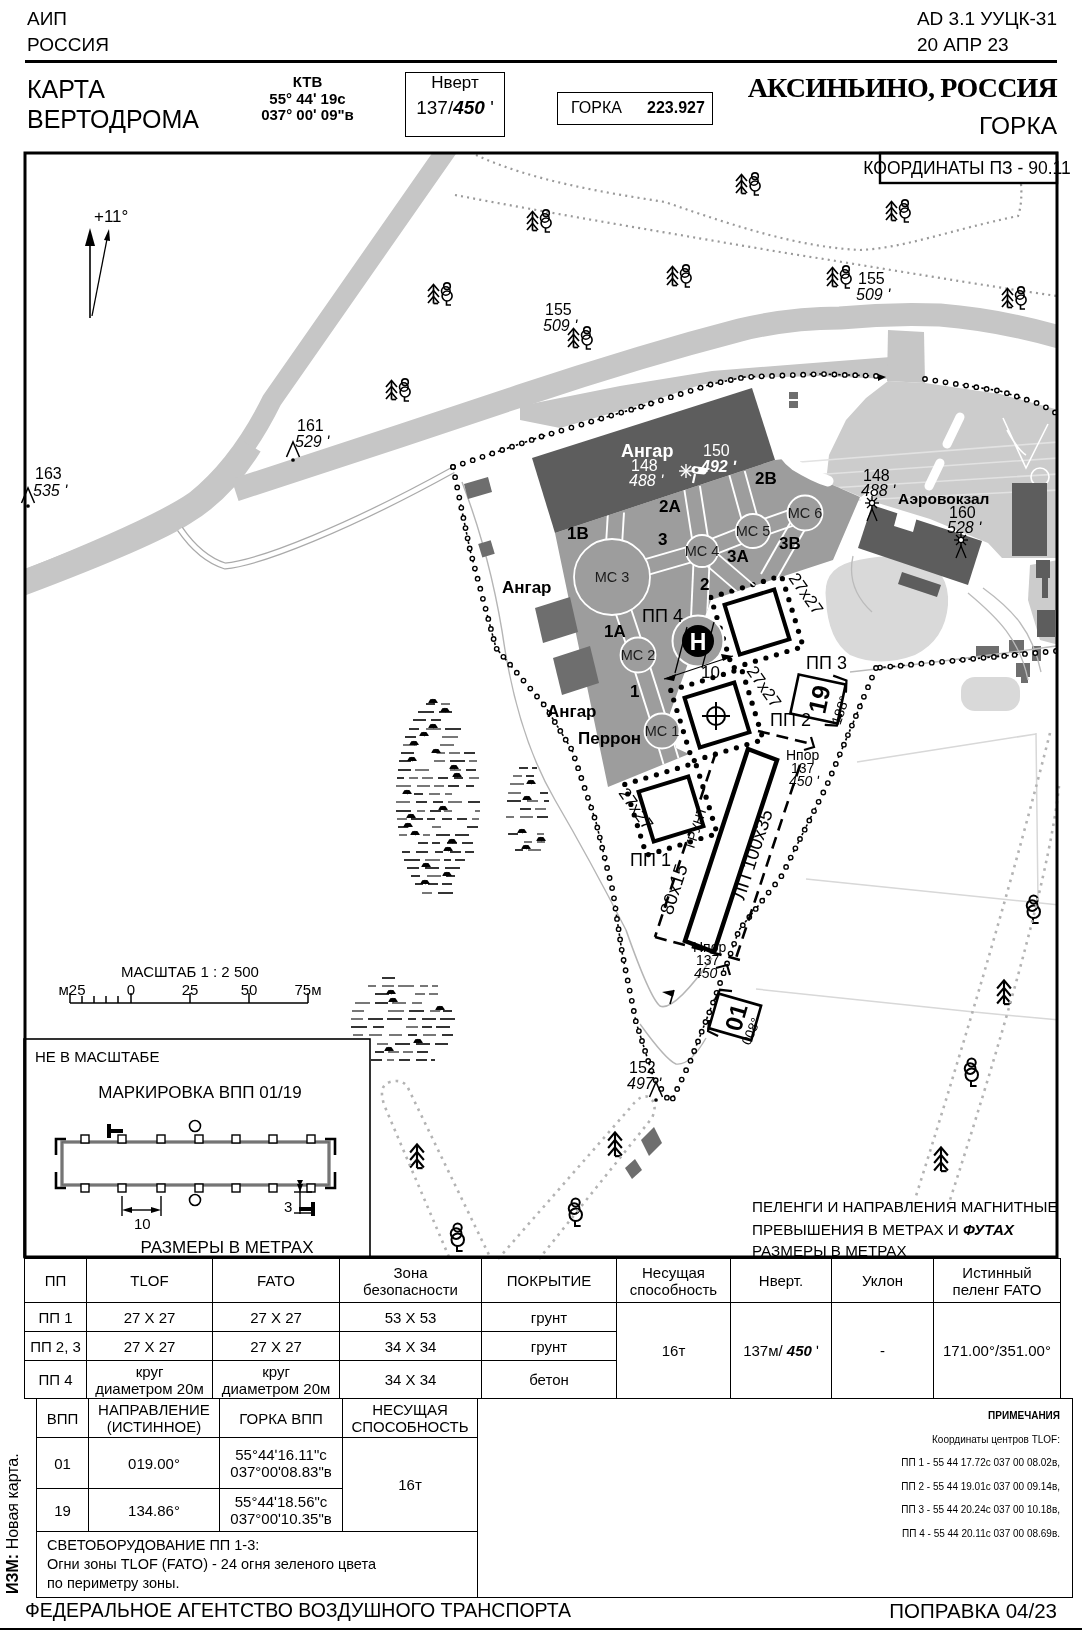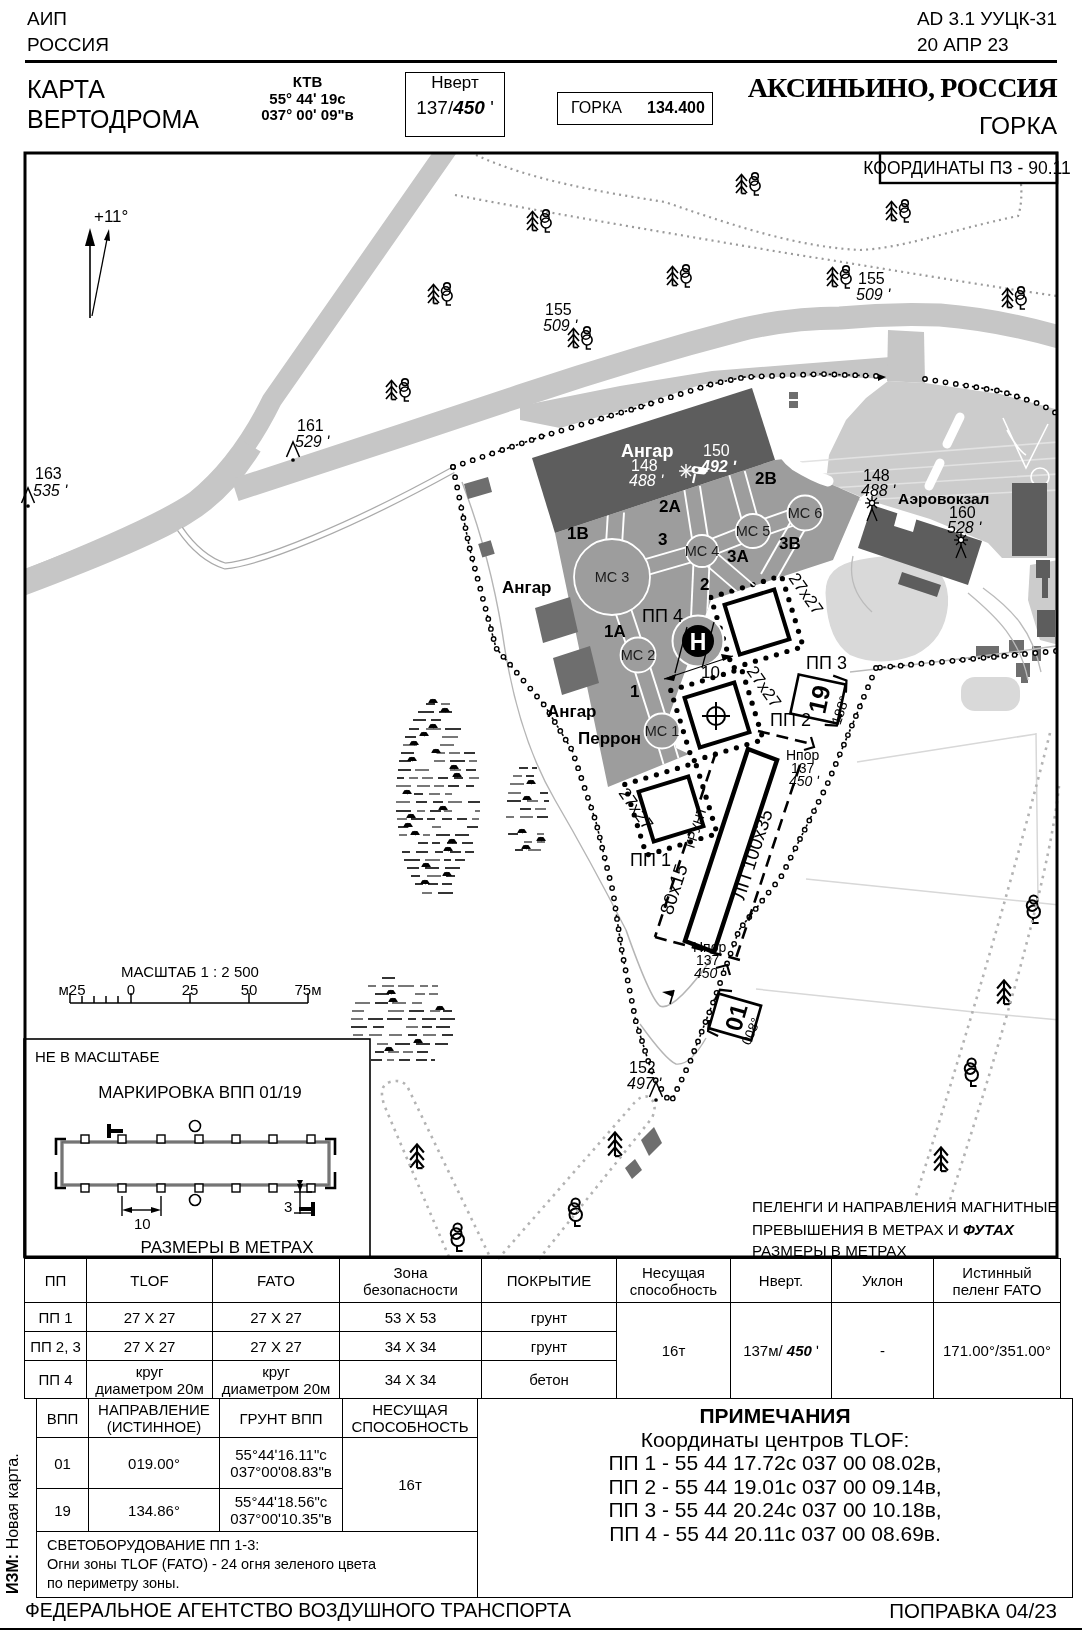--- a/index.html
+++ b/index.html
@@ -19,21 +19,21 @@
 
 <div class="abs" style="left:230px;top:74px;width:155px;text-align:center;font-size:15px;font-weight:bold;line-height:16.5px;">КТВ<br>55° 44ʹ 19с<br>037° 00ʹ 09"в</div>
 
 <div class="abs" style="left:405px;top:72px;width:100px;height:65px;border:1.6px solid #000;text-align:center;">
 <div style="font-size:17px;">Нверт</div>
 <div style="font-size:19px;margin-top:4px;">137/<b><i>450</i></b> ʹ</div>
   </div>
 
 <div class="abs" style="left:557px;top:92px;width:156px;height:33px;border:1.6px solid #000;">
 <span style="position:absolute;left:13px;top:6px;font-size:16px;">ГОРКА</span>
-<span style="position:absolute;left:89px;top:6px;font-size:16px;font-weight:bold;">134.400</span>
+<span style="position:absolute;left:89px;top:6px;font-size:16px;font-weight:bold;">223.927</span>
   </div>
 
 <div class="abs" style="right:25px;top:72px;font-size:28px;font-weight:bold;letter-spacing:-0.8px;font-family:'Liberation Serif',serif;">АКСИНЬИНО, РОССИЯ</div>
 
 <div class="abs" style="right:25px;top:112px;font-size:24.5px;">ГОРКА</div>
 
 <svg class="abs" style="left:0;top:0" width="1082" height="1632" viewBox="0 0 1082 1632">
 <defs>
 <g id="pine" stroke="#000" stroke-width="1.7" fill="none">
  <line x1="0" y1="4" x2="0" y2="22.5"></line>
@@ -978,23 +978,23 @@
         <td>бетон</td>
       </tr>
 </tbody>
   </table>
 
 <table class="abs" style="left:36px;top:1398px;">
 <tbody>
       <tr style="height:39px;">
 <td style="width:52px;">ВПП</td>
         <td style="width:131px;">НАПРАВЛЕНИЕ<br>(ИСТИННОЕ)</td>
-<td style="width:123px;">ГРУНТ ВПП</td>
+<td style="width:123px;">ГОРКА ВПП</td>
         <td style="width:135px;">НЕСУЩАЯ<br>СПОСОБНОСТЬ</td>
-<td rowspan="4" style="width:595px;text-align:center;vertical-align:top;padding:5px 12px;font-size:21px;line-height:23.5px;">
+<td rowspan="4" style="width:595px;text-align:right;vertical-align:top;padding:5px 12px;font-size:10px;line-height:23.5px;">
 <b>ПРИМЕЧАНИЯ</b><br>Координаты центров TLOF:<br>
 ПП 1 - 55 44 17.72с 037 00 08.02в,<br>ПП 2 - 55 44 19.01с 037 00 09.14в,<br>
 ПП 3 - 55 44 20.24с 037 00 10.18в,<br>ПП 4 - 55 44 20.11с 037 00 08.69в.</td>
       </tr>
 <tr style="height:51px;">
         <td>01</td>
         <td>019.00°</td>
         <td>55°44ʹ16.11"с<br>037°00ʹ08.83"в</td>
         <td rowspan="2">16т</td>
       </tr>

